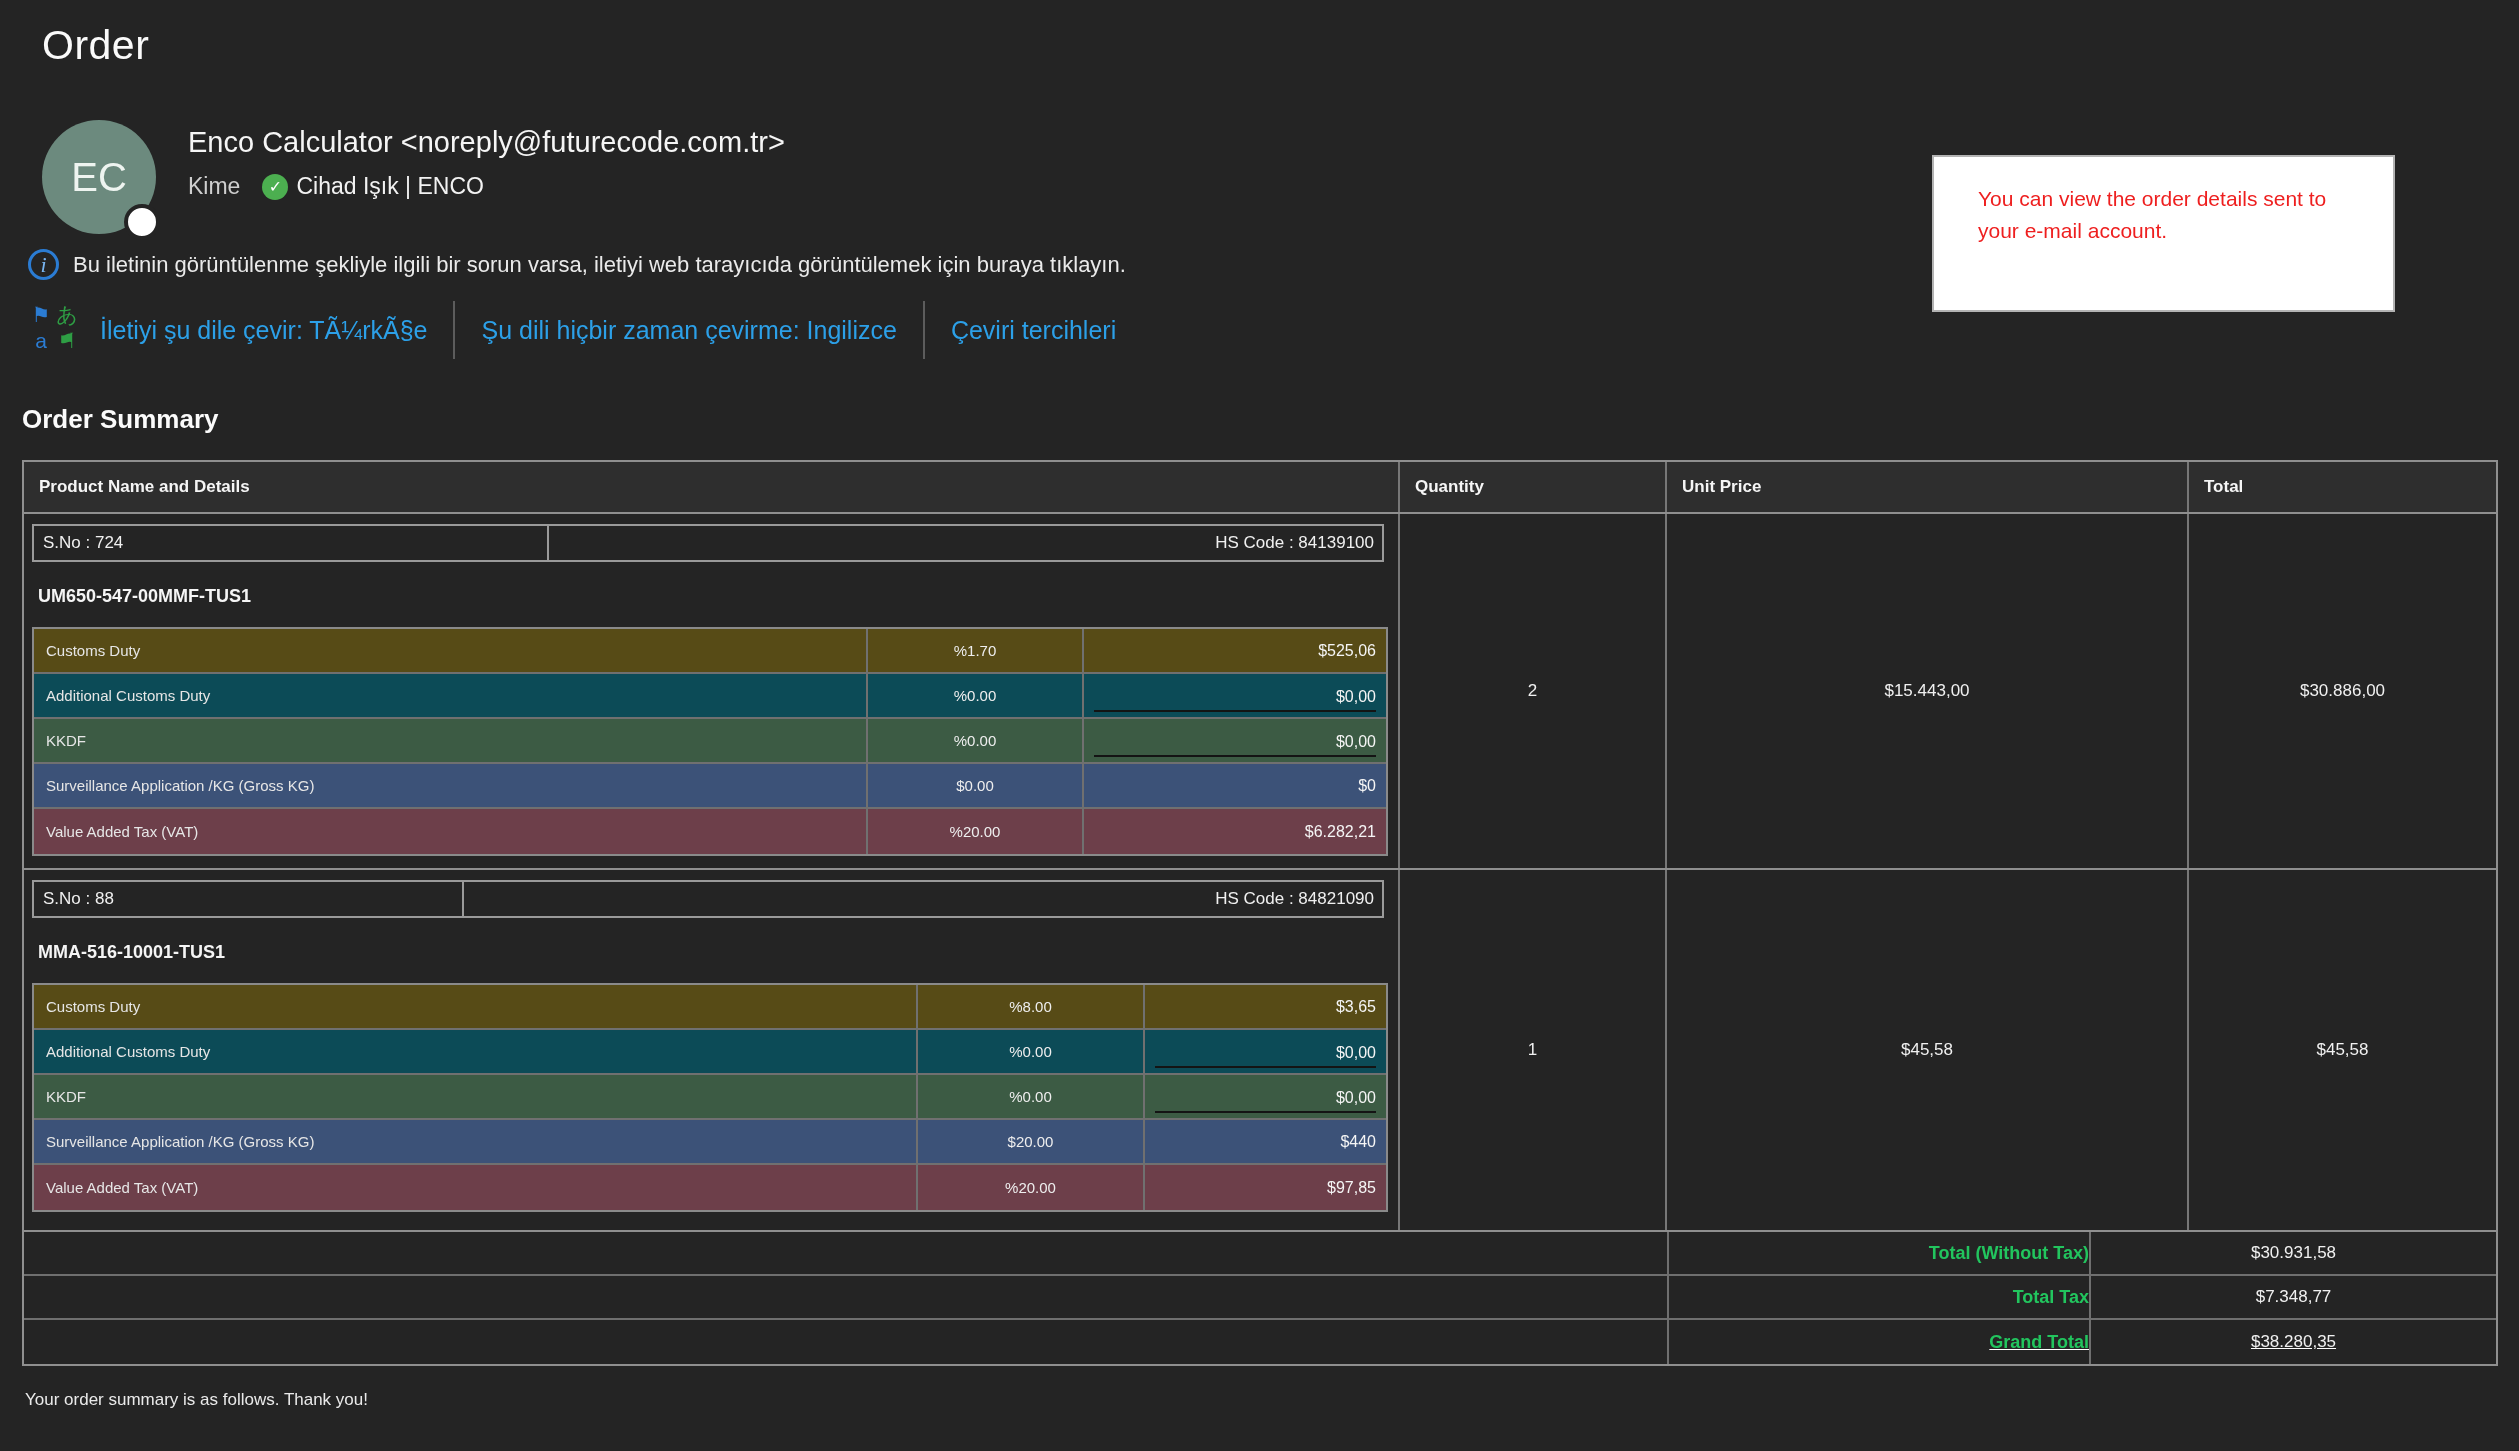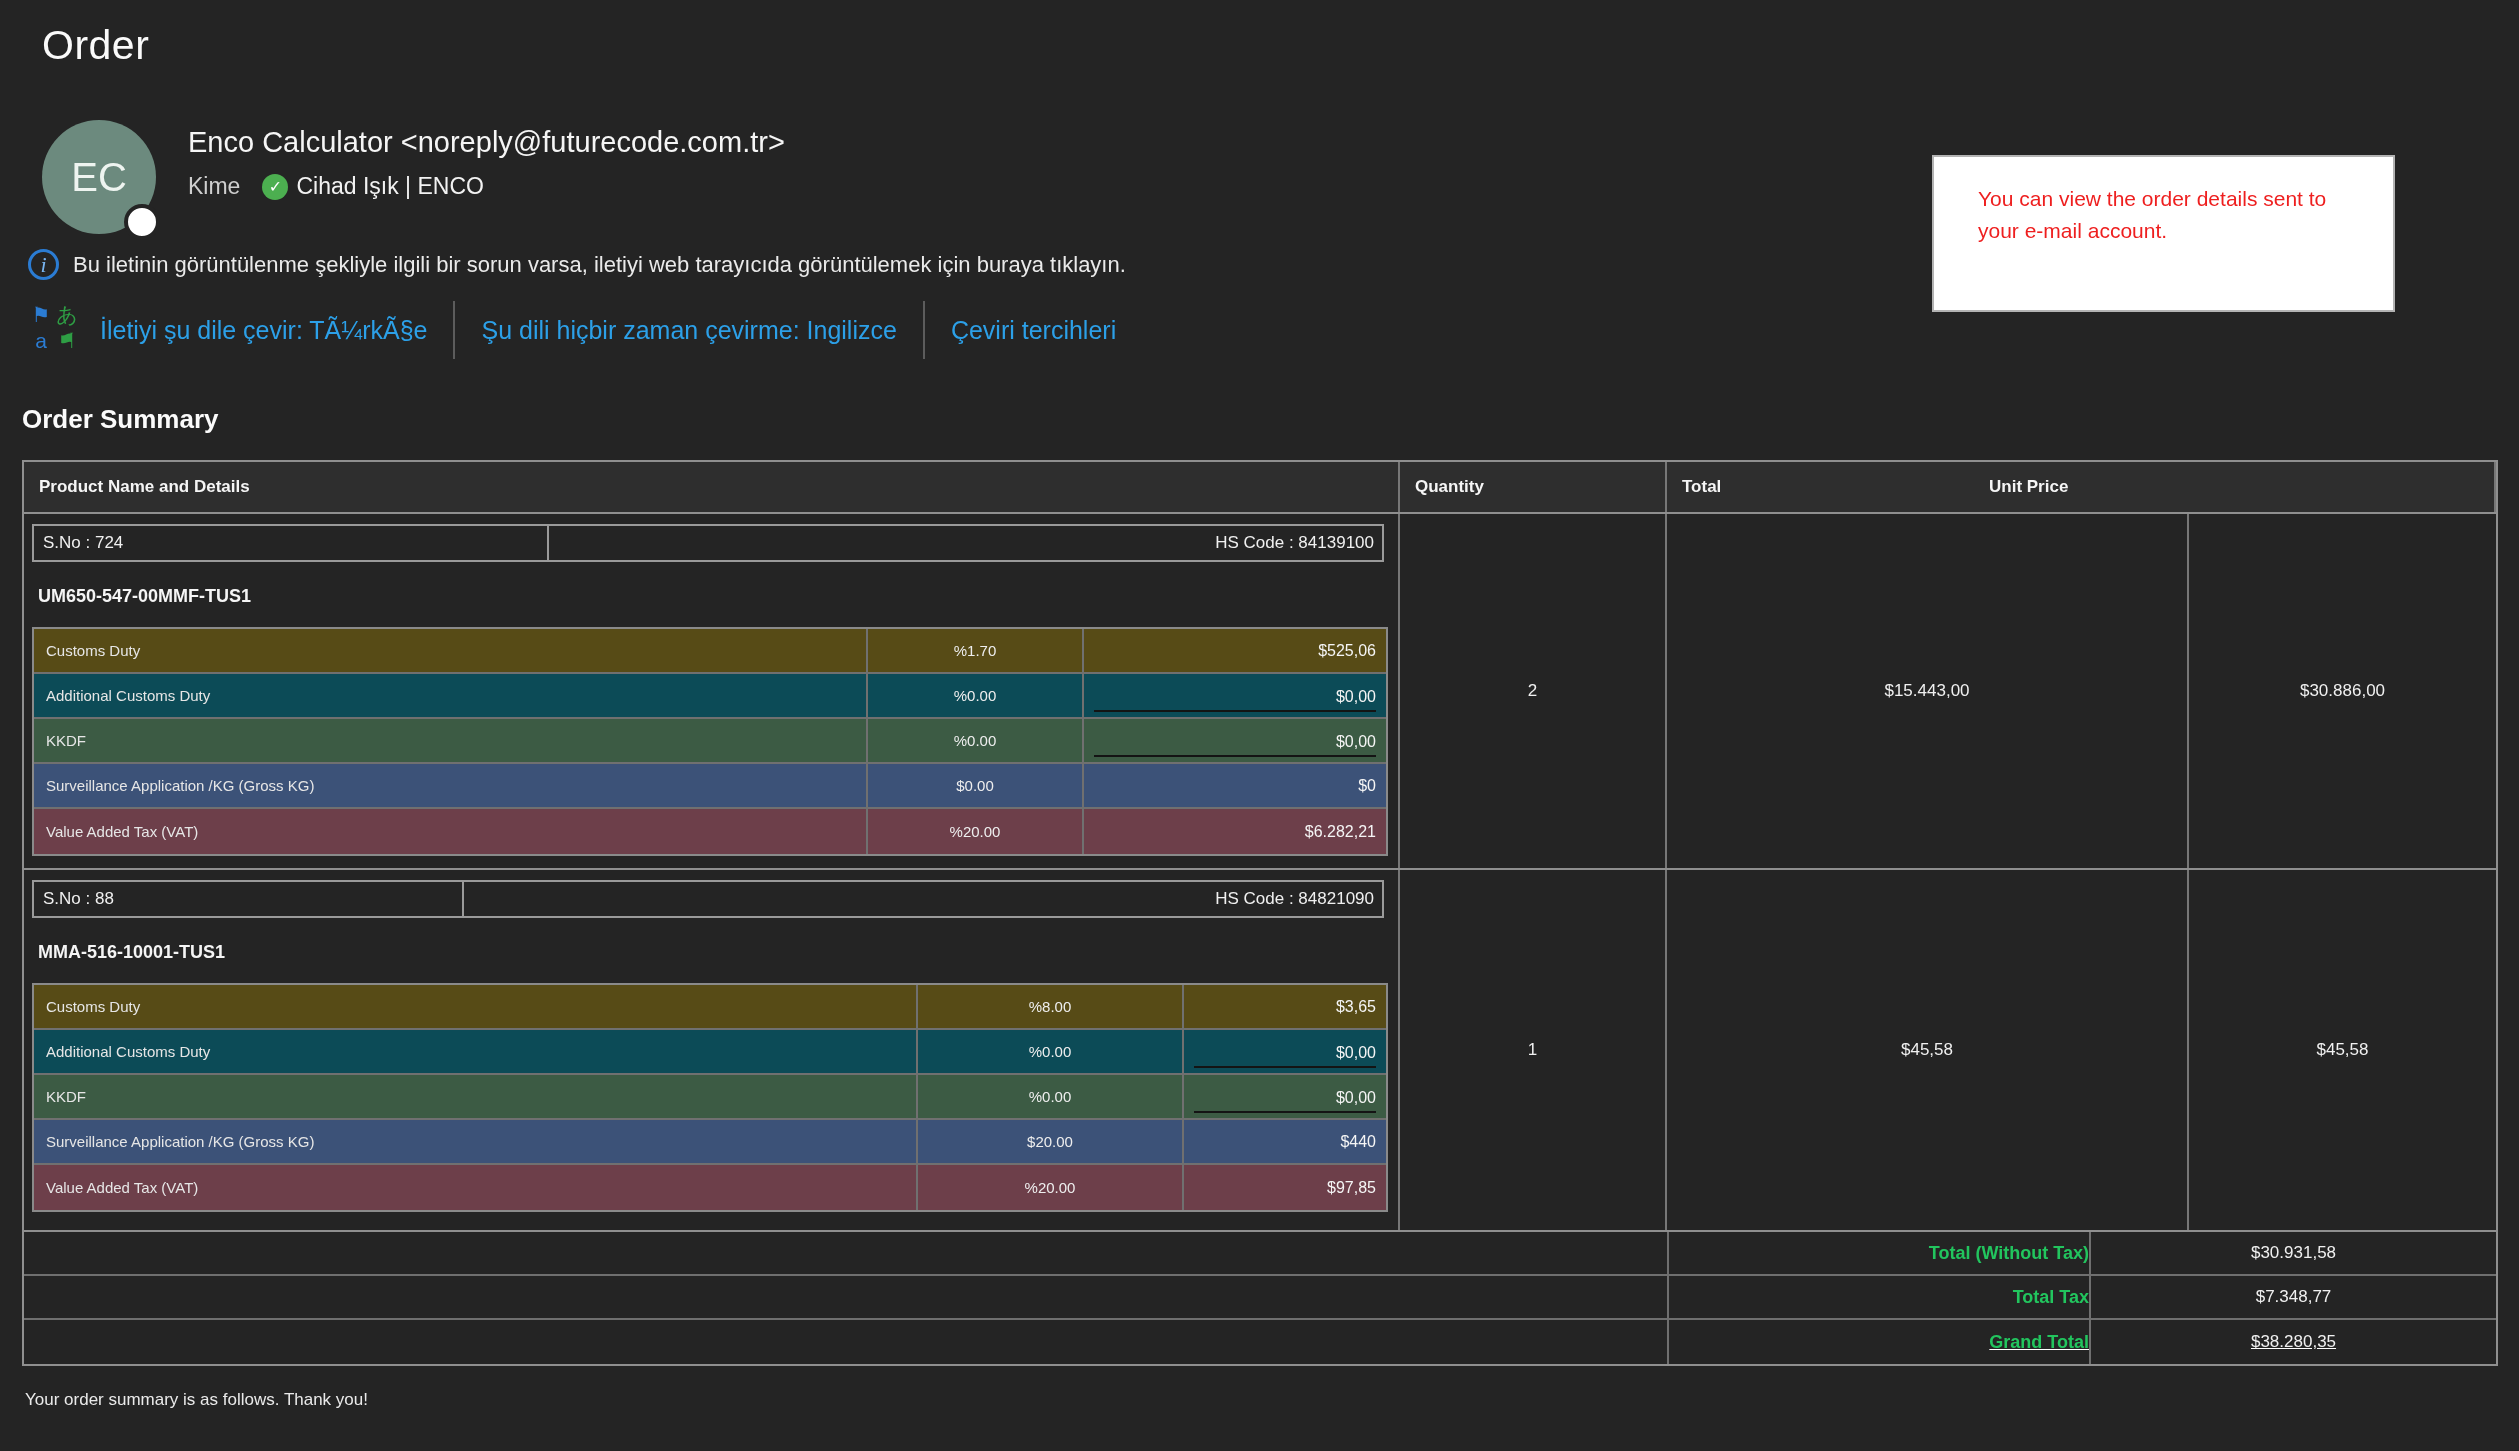--- a/index.html
+++ b/index.html
@@ -62,21 +62,21 @@
   .taxtable { margin-top:20px; width:1356px; border:2px solid #8a8a8a; }
   .taxrow { display:flex; height:45px; border-bottom:2px solid #707070; }
   .taxrow:last-child { border-bottom:none; }
   .tax-label { display:flex; align-items:center; padding-left:12px; font-size:15px; color:#e6e6e6; border-right:2px solid #707070; }
   .tax-rate  { display:flex; align-items:center; justify-content:center; font-size:15px; color:#eeeeee; border-right:2px solid #707070; }
   .tax-amt   { flex:1; display:flex; flex-direction:column; align-items:stretch; justify-content:center; padding:0 10px; font-size:16px; color:#f5f5f5; }
   .tax-amt .amt-inner { text-align:right; }
   .tax-amt.u .amt-inner { border-bottom:2px solid #141414; padding-bottom:4px; margin-bottom:-8px; }
   
   .p1 .tax-label { width:834px; } .p1 .tax-rate { width:216px; }
-  .p2 .tax-label { width:884px; } .p2 .tax-rate { width:266px; }
+  .p2 .tax-label { width:884px; } .p2 .tax-rate { width:227px; }
 
   .trow { border-bottom:2px solid #6f6f6f; height:44px; }
   .trow:last-child { border-bottom:none;text-decoration:underline; }
   .t-empty { width:1645px; border-right:2px solid #6f6f6f; }
   .t-label { width:422px; display:flex; align-items:center; justify-content:flex-end; font-size:18px; font-weight:bold; color:#22c55e; border-right:2px solid #6f6f6f; }
   .t-value { flex:1; display:flex; align-items:center; justify-content:center; font-size:17px; color:#f0f0f0; }
 
   .footer-note { position:absolute; left:25px; top:1390px; font-size:17px; color:#eaeaea; }
 </style>
 </head>
@@ -122,22 +122,22 @@
   <div class="annotation-text" style="color: rgb(238, 31, 31);">You can view the order details sent to your e-mail account.</div>
 </div>
 
 <div class="summary-heading">Order Summary</div>
 
 <div class="otable">
 
   <div class="orow hrow">
     <div class="hcell c-prod vline">Product Name and Details</div>
     <div class="hcell c-qty vline">Quantity</div>
+    <div class="hcell c-unit vline">Unit Price</div>
     <div class="hcell c-tot">Total</div>
-    <div class="hcell c-unit vline">Unit Price</div>
   </div>
 
   <div class="orow prow" style="min-height:356px;">
     <div class="prod-cell vline p1">
       <div class="sno-bar">
         <div class="sno-left" style="width:515px;">S.No : 724</div>
         <div class="sno-right">HS Code : 84139100</div>
       </div>
       <div class="pname">UM650-547-00MMF-TUS1</div>
       <div class="taxtable">

